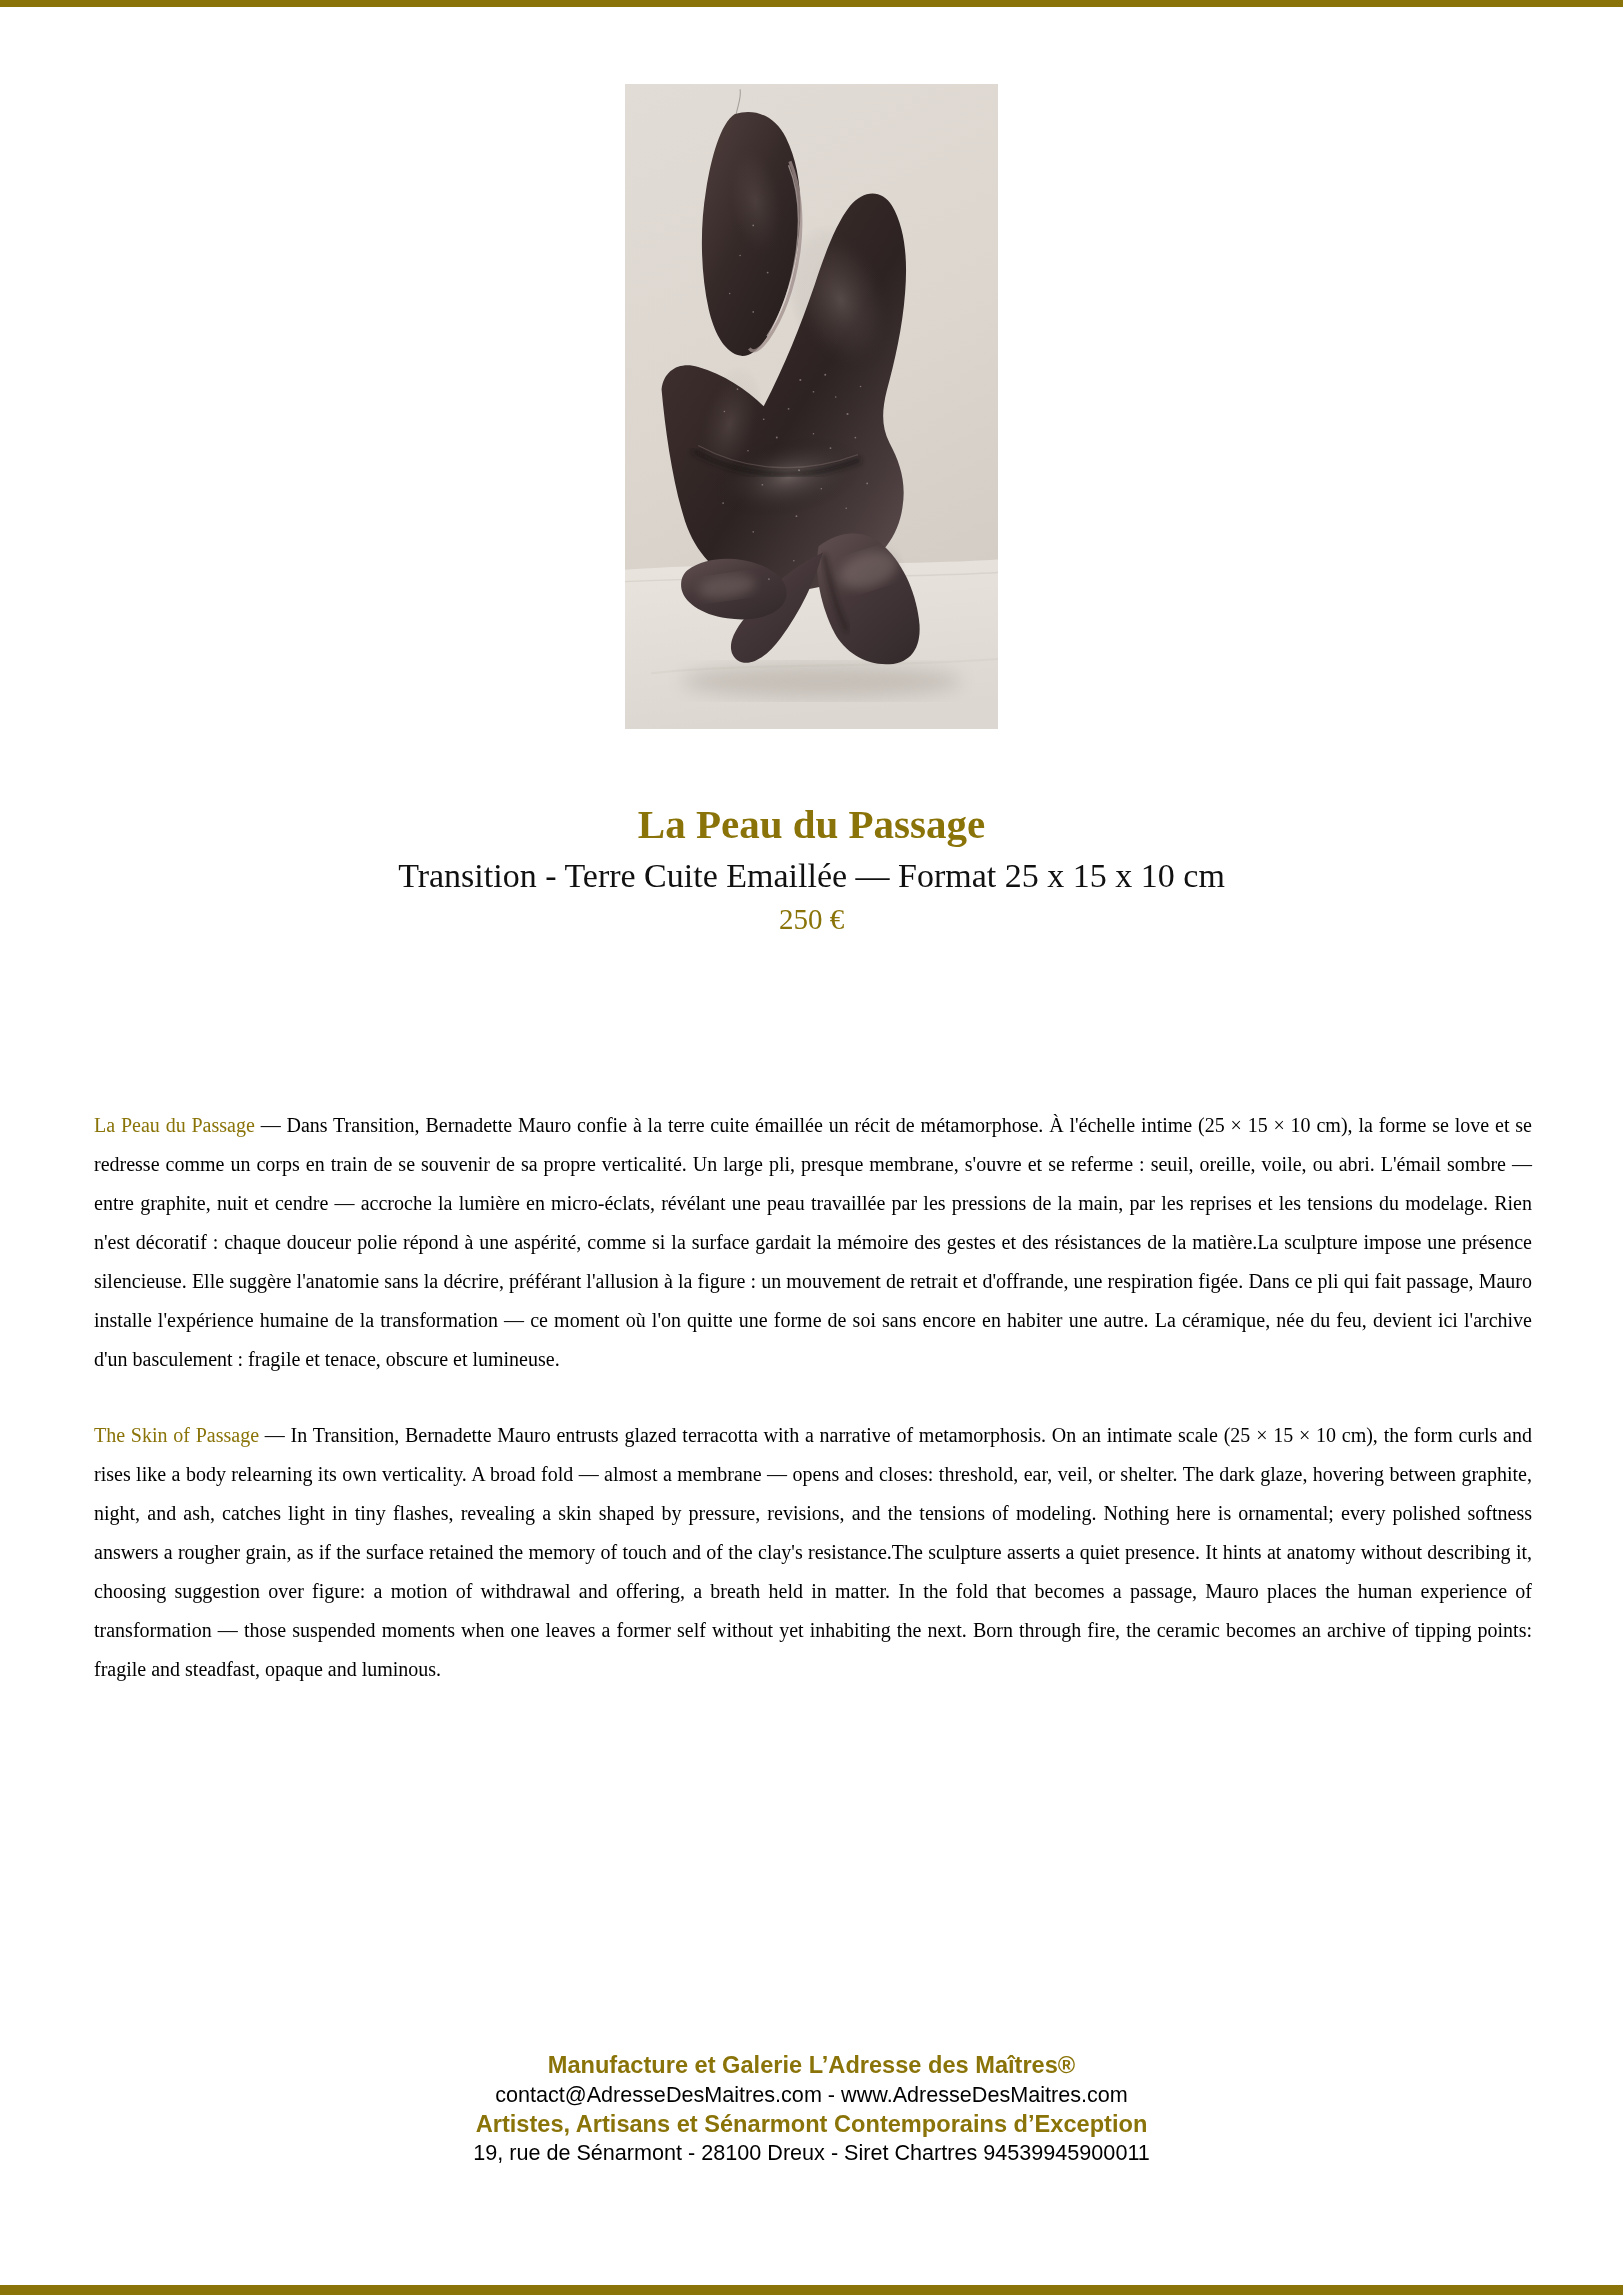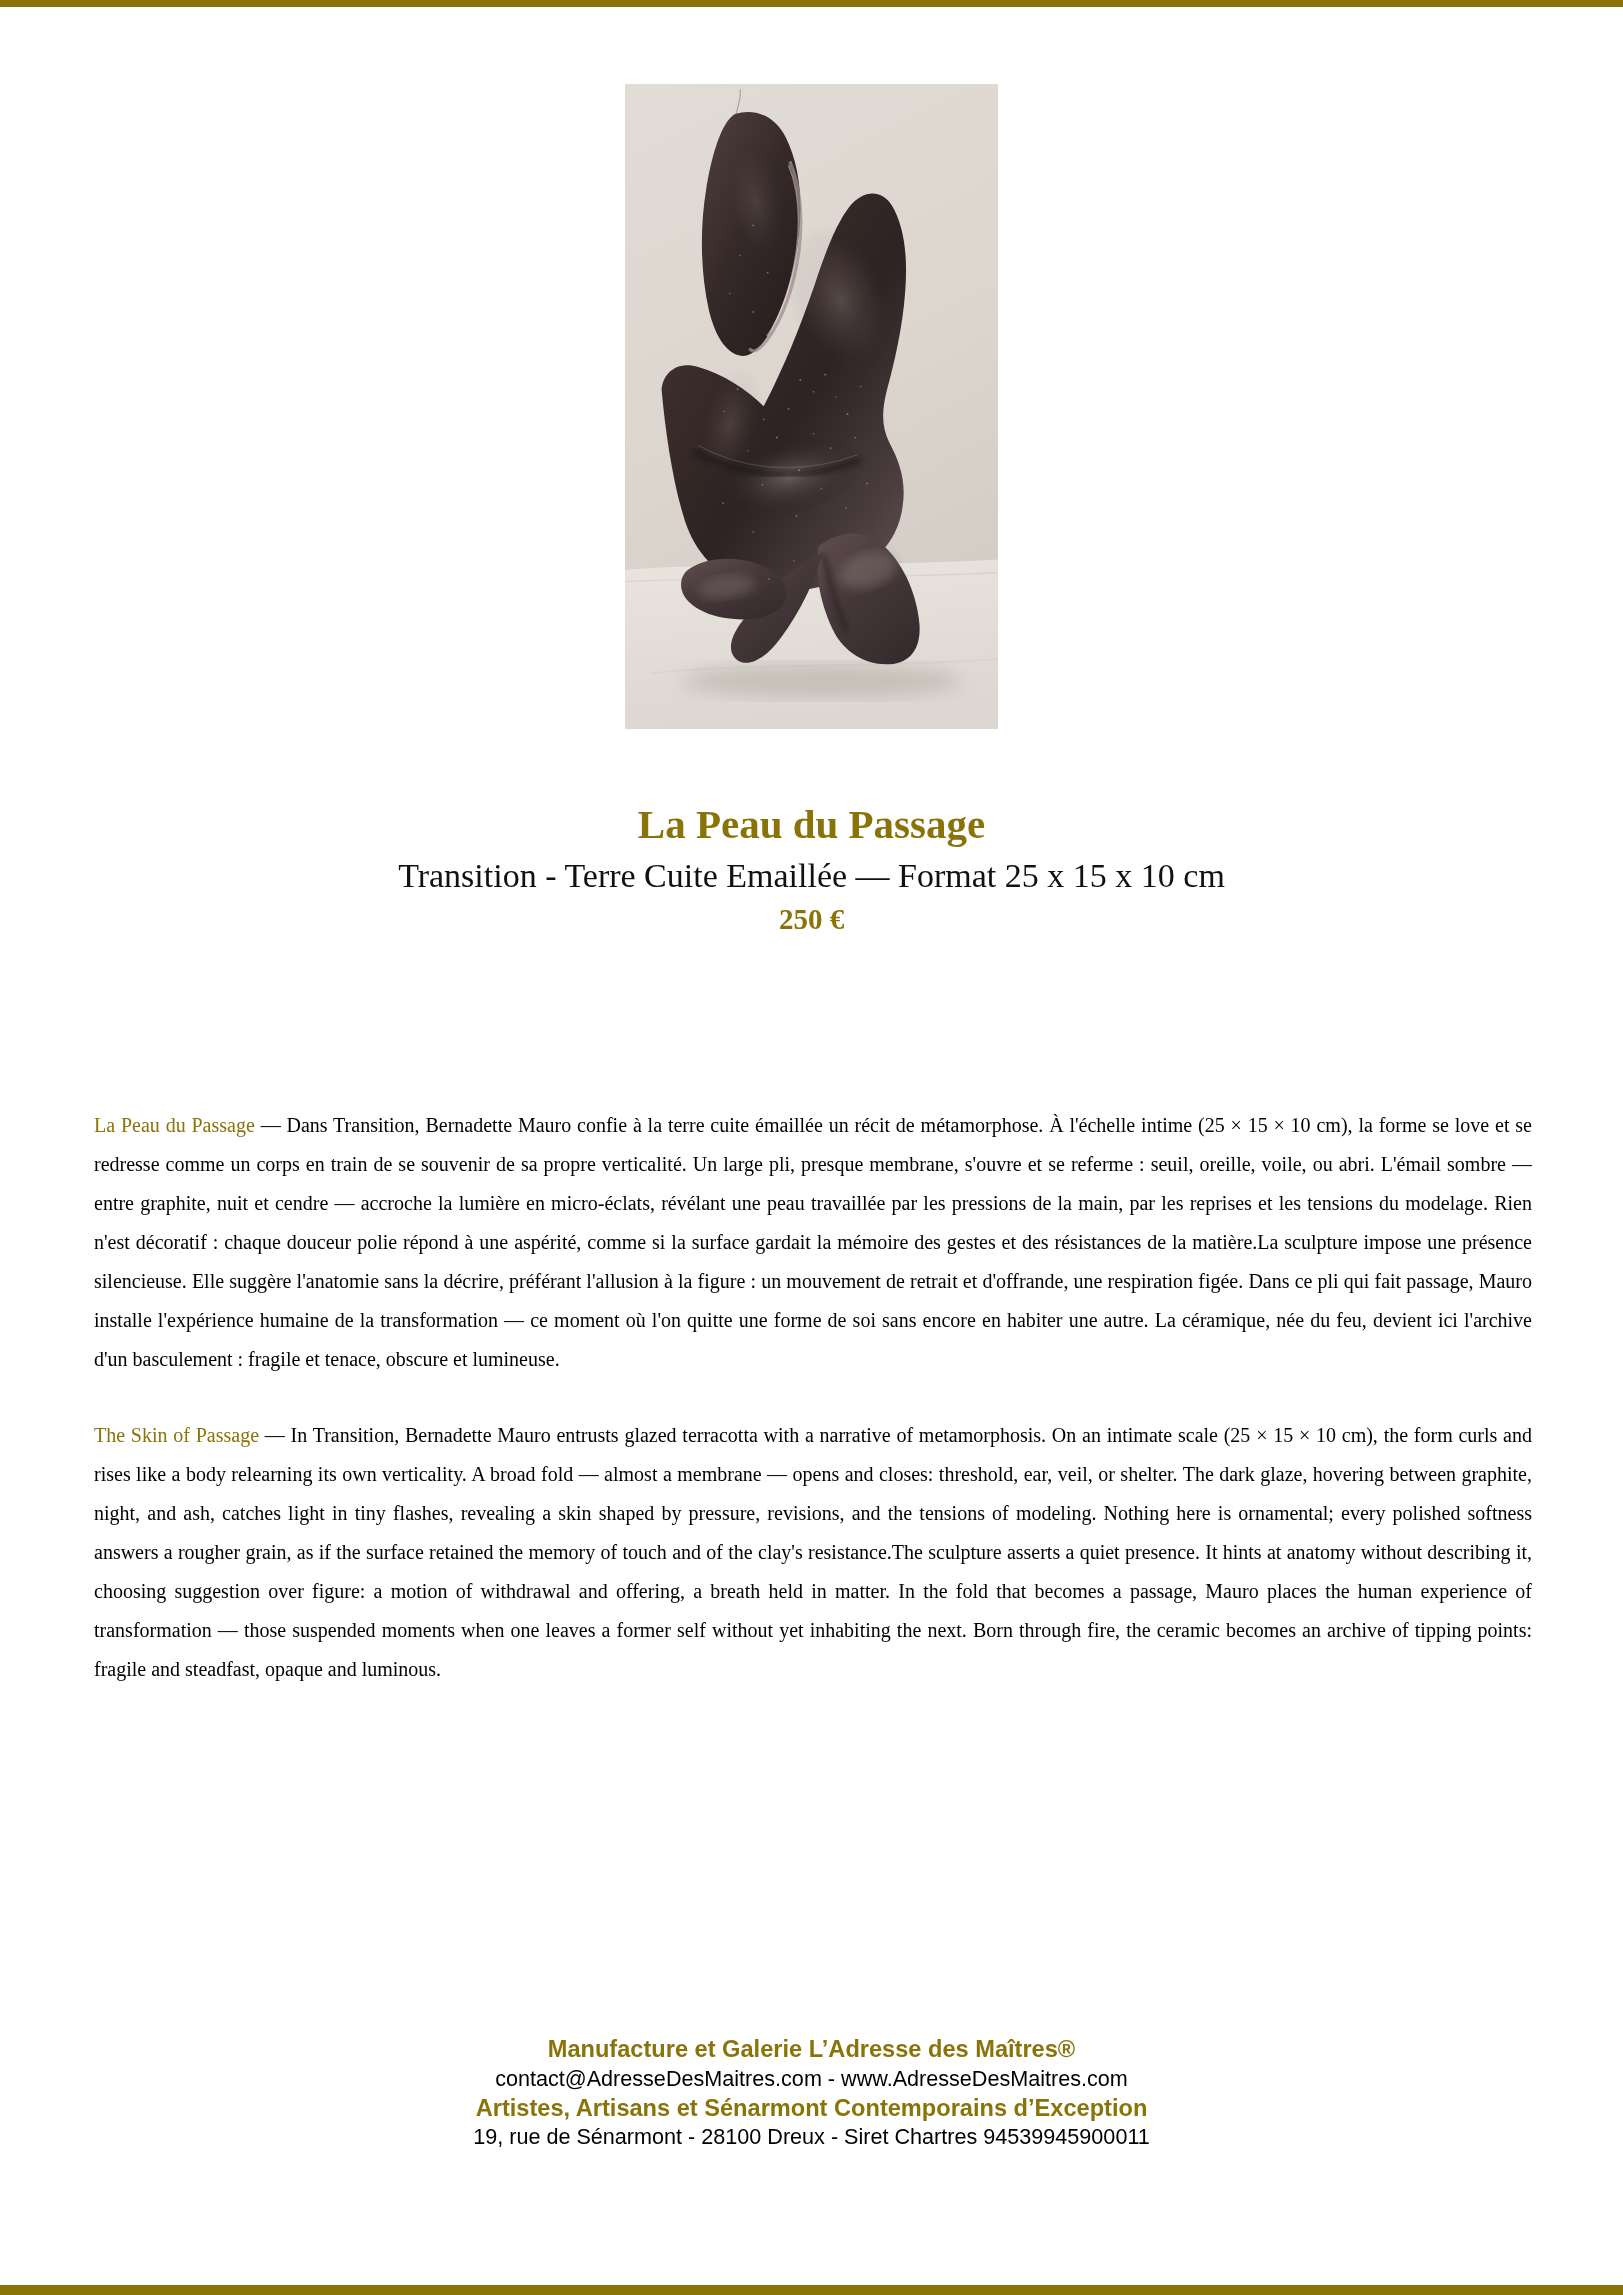--- a/index.html
+++ b/index.html
@@ -62,21 +62,21 @@
     color: #8a7409;
     margin: 10.5px 0 0 0;
   }
   .artwork-subtitle {
     font-size: 34px;
     line-height: 1.2;
     color: #111;
     margin: 7.9px 0 0 0;
   }
   .artwork-price {
-    font-weight: bold;
+    font-weight: normal;
     font-size: 29px;
     line-height: 1.2;
     color: #8a7409;
     margin: 5.2px 0 0 0;
   }
 
   
   .description {
     position: absolute;
     left: 94px;
@@ -101,21 +101,21 @@
   .footer {
     position: absolute;
     left: 0;
     top: 2034px;
     width: 1623px;
     height: 216px;
   }
   .footer-text {
     position: absolute;
     left: 0;
-    top: 0;
+    top: 16px;
     width: 1623px;
     text-align: center;
     font-family: "Liberation Sans", "DejaVu Sans", sans-serif;
   }
   .footer-line {
     line-height: 1.30;
     margin: 0;
     white-space: nowrap;
   }
   .footer-line.gold {

